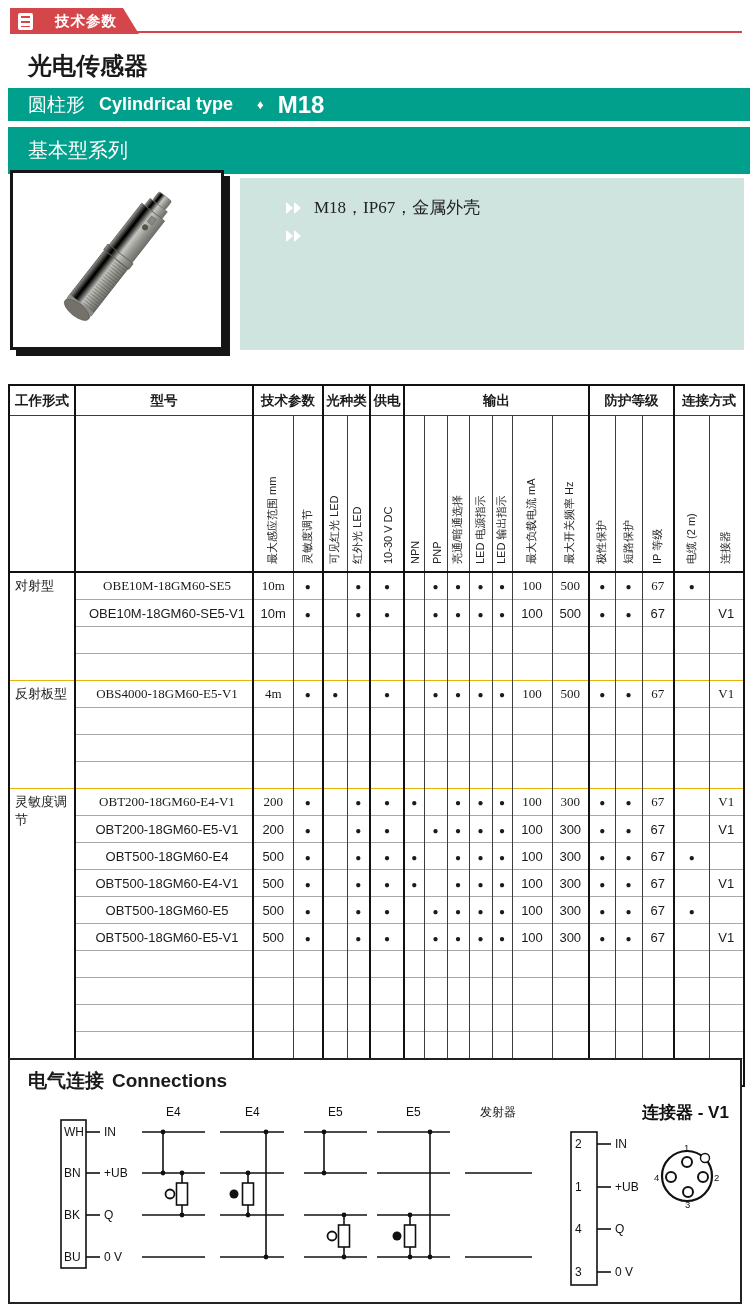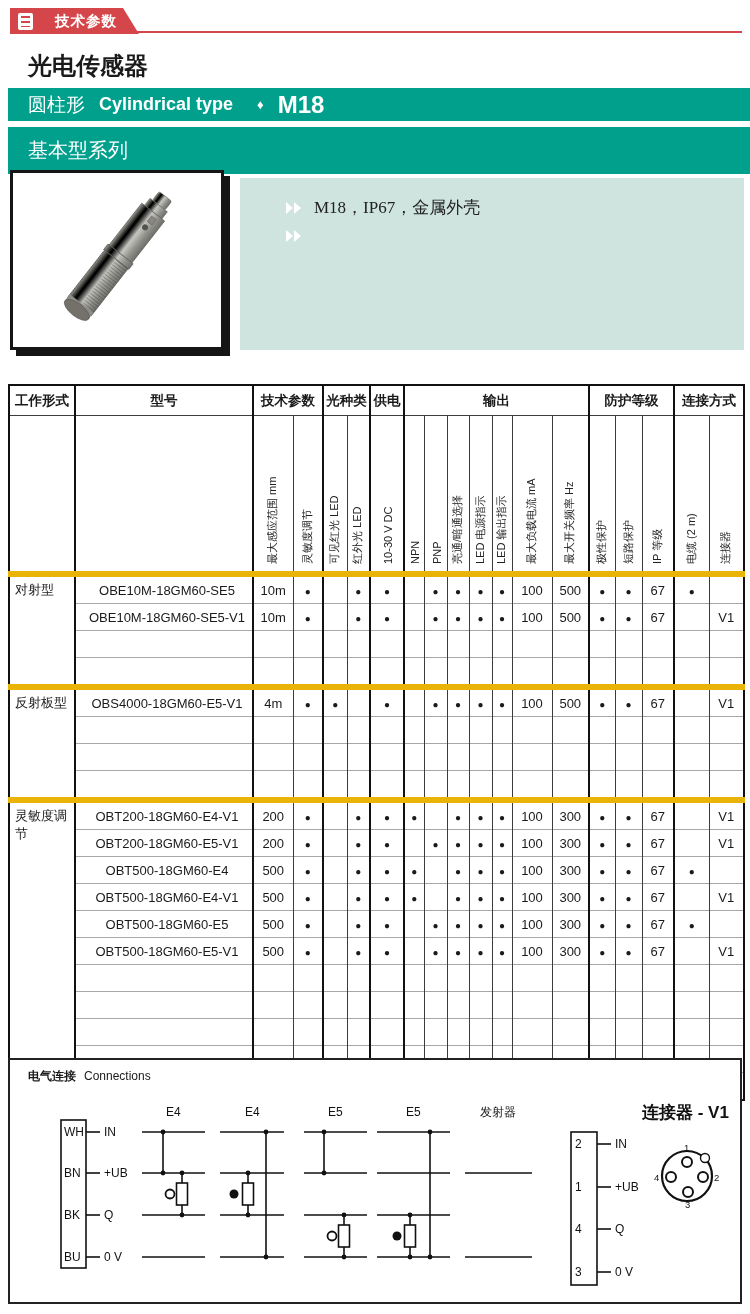--- a/index.html
+++ b/index.html
@@ -44,31 +44,31 @@
   .spec-wrap{left:8px;top:384px;}
   table.spec{border-collapse:collapse;border:2px solid #111;table-layout:fixed;width:735px;}
   table.spec th,table.spec td{border-left:1px solid #3c3c3c;padding:0;font-weight:normal;overflow:hidden;}
   table.spec .gb{border-left-width:2px;border-left-color:#111;}
   tr.grp-row th{height:29px;font-size:13.5px;font-weight:bold;border-bottom:1px solid #3c3c3c;
                 font-family:"Liberation Serif","DejaVu Serif",serif;}
   tr.hdr-row th{height:155px;position:relative;border-bottom:2px solid #111;}
   tr.hdr-row th span{position:absolute;left:50%;bottom:7px;transform-origin:0 100%;transform:rotate(-90deg);
                      white-space:nowrap;font-size:11px;color:#222;margin-left:7px;}
   tbody.spec-body td{height:26px;font-size:13px;text-align:center;border-top:1px solid #a8a8a8;}
-  tbody.spec-body tr.block-start td{border-top:6px solid #eab308;}
+  tbody.spec-body tr.block-start td{border-top:1px solid #eab308;font-family:Liberation Serif, serif;}
   td.mode-cell{vertical-align:top;text-align:left !important;padding:4px 0 0 5px !important;font-size:13px;
                font-family:"Liberation Serif","DejaVu Serif",serif;}
   td.model-cell{text-align:center;padding-left:6px !important;font-size:13.5px;}
   .c-dot{font-size:10px;line-height:1;}
 
   
   .conn-box{left:8px;top:1058px;width:730px;height:242px;border:2px solid #222;background:#fff;}
-  .conn-title{position:absolute;left:18px;top:8px;font-size:12px;display:flex;gap:8px;align-items:baseline;}
+  .conn-title{position:absolute;left:18px;top:8px;font-size:19px;display:flex;gap:8px;align-items:baseline;}
   .conn-title .zh{font-weight:bold;font-family:"Liberation Serif","DejaVu Serif",serif;}
-  .conn-title .en{font-weight:normal;}
+  .conn-title .en{font-weight:bold;}
   .conn-svg{position:absolute;left:10px;top:30px;}
   svg text{font-family:"Liberation Sans","DejaVu Sans",sans-serif;}
 </style>
 </head>
 <body>
 
 <div class="abs red-line"></div>
 <div class="abs badge">
   <span class="doc-icon"></span>
   <span class="badge-label">技术参数</span>

